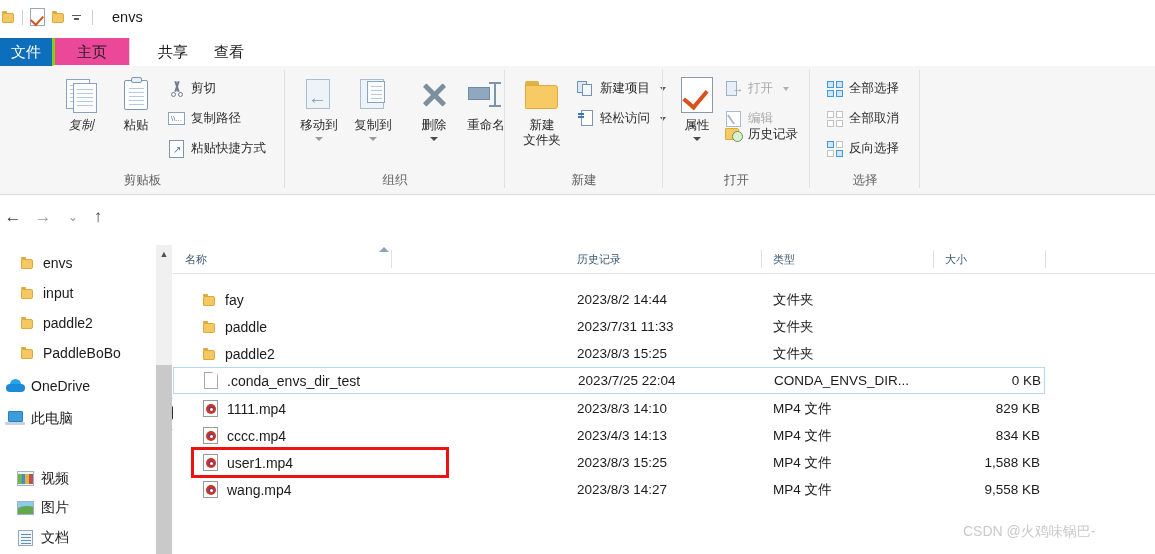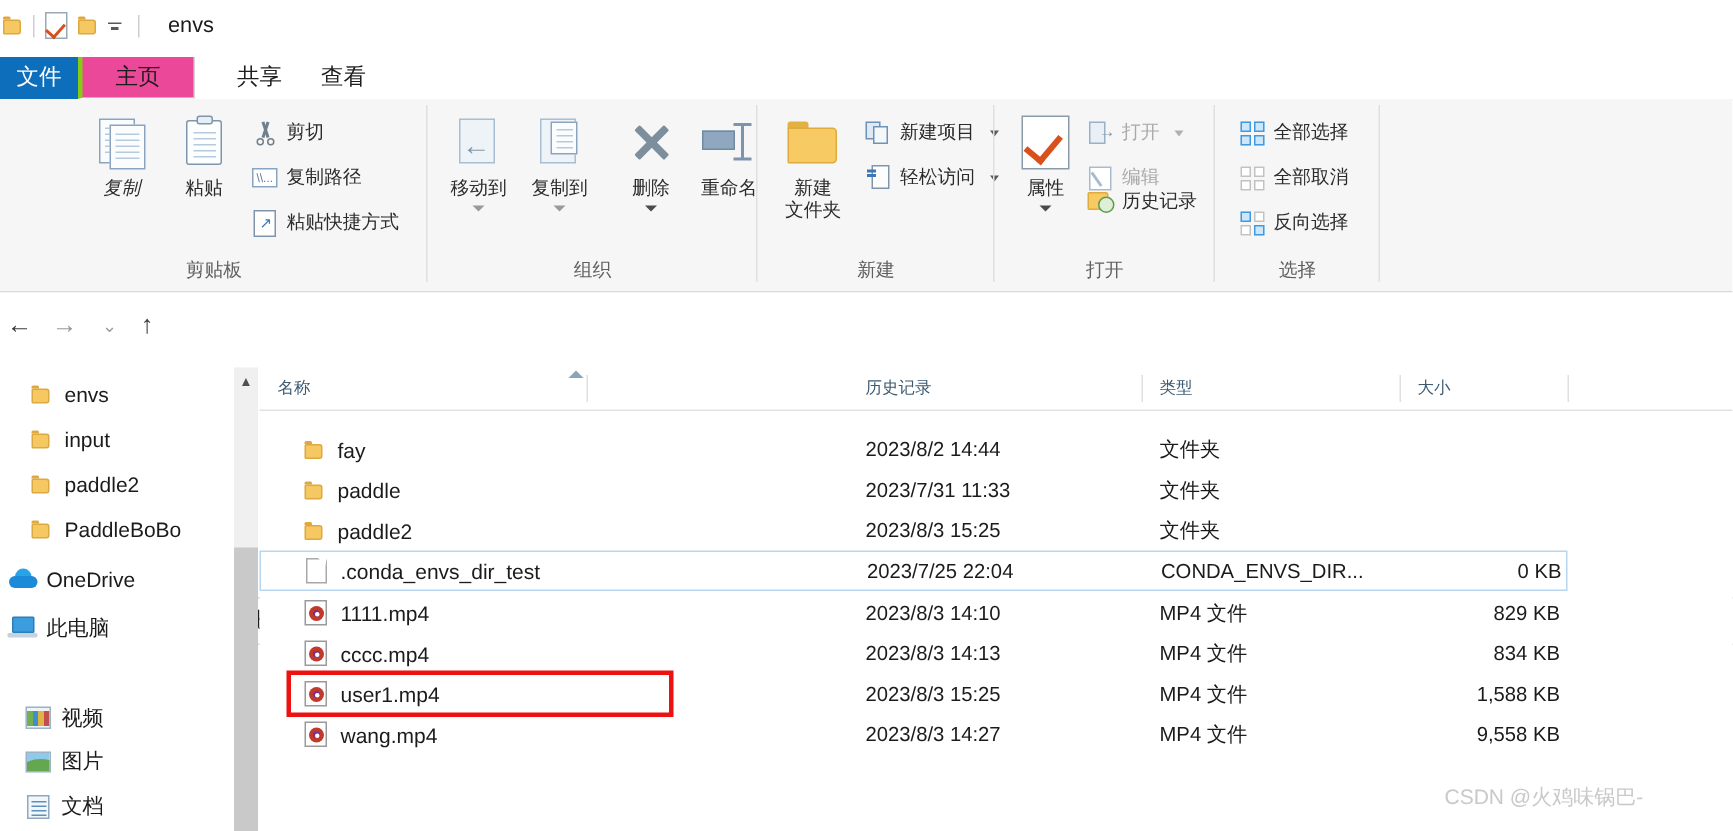--- a/index.html
+++ b/index.html
@@ -653,21 +653,21 @@
     </div>
 
     <div class="row" style="top:177px;">
       <div class="cell-name">
         <span class="mp4ico">
             <i class="inner"></i>
             <i class="dot"></i>
           </span>
         <span>cccc.mp4</span>
         </div>
-      <div class="cell-date">2023/8/3 14:13</div>
+      <div class="cell-date">2023/4/3 14:13</div>
       <div class="cell-type">MP4 文件</div>
       <div class="cell-size">834 KB</div>
     </div>
 
     <div class="row" style="top:204px;">
       <div class="cell-name">
         <span class="mp4ico">
             <i class="inner"></i>
             <i class="dot"></i>
           </span>

